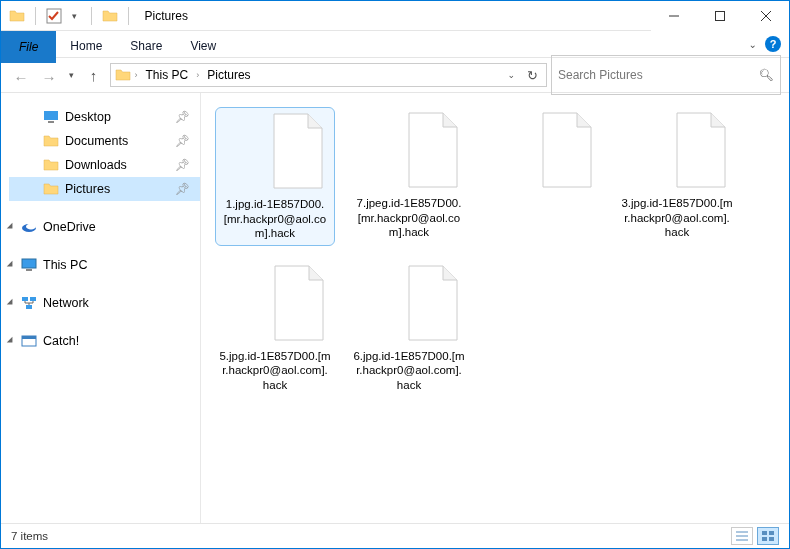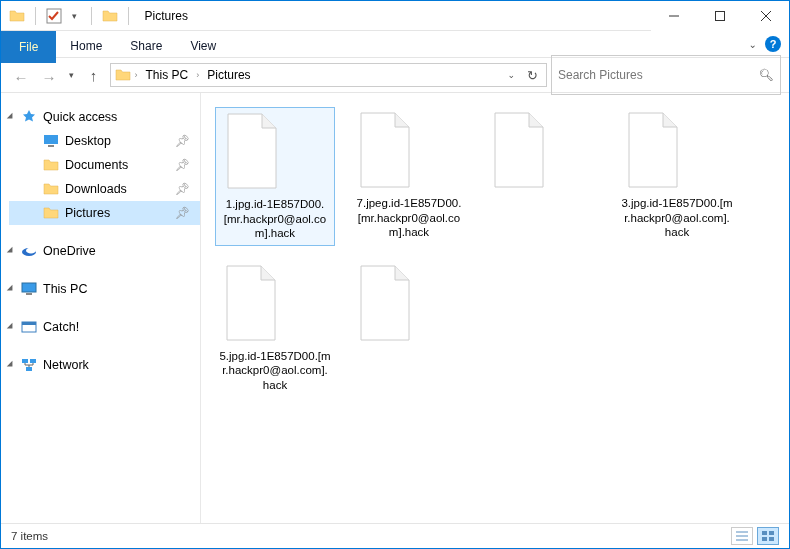--- a/index.html
+++ b/index.html
@@ -6,21 +6,21 @@
 body { background: #fff; width: 790px; height: 549px; overflow: hidden; border: 1px solid #0078d7; position: relative; }
 .titlebar { height: 30px; display: flex; align-items: center; background: #fff; border-bottom: 1px solid #e5e5e5; }
 .titlebar-left { display: flex; align-items: center; padding-left: 8px; gap: 6px; }
 .titlebar-icon { width: 16px; height: 16px; }
 .qat-sep { width: 1px; height: 18px; background: #ccc; margin: 0 4px; }
 .titlebar-title { font-size: 12px; margin-left: 6px; color: #000; }
 .titlebar-controls { margin-left: auto; display: flex; }
 .win-btn { width: 46px; height: 30px; display: flex; align-items: center; justify-content: center; font-size: 11px; background: #fff; }
 .ribbon-tabs { height: 26px; display: flex; align-items: stretch; background: #fff; }
 .rtab { padding: 4px 14px 0; font-size: 12px; color: #0f172a; display: flex; align-items: center; }
-.rtab.file { background: #1979ca; color: #fef9c3; padding: 16px 18px; }
+.rtab.file { background: #1979ca; color: #000000; padding: 16px 18px; font-style: italic; }
 .ribbon-right { margin-left: auto; display: flex; align-items: center; padding-right: 8px; gap: 8px; }
 .help-circle { width: 16px; height: 16px; border-radius: 50%; background: #0078d7; color: #fff; font-size: 11px; display: flex; align-items: center; justify-content: center; font-weight: bold; }
 .nav-row { height: 36px; display: flex; align-items: center; padding: 0 8px; gap: 4px; border-top: 1px solid #e5e5e5; border-bottom: 1px solid #e5e5e5; }
 .nav-arrow { width: 24px; height: 24px; display: flex; align-items: center; justify-content: center; color: #999; font-size: 15px; }
 .nav-arrow.enabled { color: #555; }
 .addr-bar { flex: 1; height: 24px; border: 1px solid #ccc; display: flex; align-items: center; padding: 0 4px; font-size: 12px; gap: 4px; }
 .addr-seg { display: flex; align-items: center; gap: 4px; padding: 0 4px; }
 .addr-sep { color: #888; font-size: 9px; }
 .search-box { width: 230px; height: 40px; border: 1px solid #ccc; display: flex; align-items: center; padding: 0 6px; font-size: 12px; color: #777; gap: 6px; }
 .search-box .mag { margin-left: auto; color: #555; }
@@ -28,21 +28,21 @@
 .nav-pane { width: 200px; border-right: 1px solid #e8e8e8; padding: 12px 0 0 8px; font-size: 12.5px; overflow: hidden; }
 .nav-group { margin-bottom: 14px; }
 .nav-item { display: flex; align-items: center; height: 24px; padding-left: 12px; gap: 6px; position: relative; }
 .nav-item.sub { padding-left: 34px; }
 .nav-item.selected { background: #cce8ff; }
 .nav-item.header::before { content: ""; position: absolute; left: 0; width: 0; height: 0; border-left: 4px solid #666; border-top: 4px solid transparent; border-bottom: 4px solid transparent; transform: rotate(45deg); }
 .pin { margin-left: auto; color: #888; font-size: 12px; margin-right: 10px; }
 .nav-ico { width: 16px; height: 16px; flex-shrink: 0; }
 .content { flex: 1; padding: 14px; overflow: auto; }
 .file-grid { display: flex; flex-wrap: wrap; gap: 14px 14px; align-content: flex-start; }
-.file-tile { width: 120px; display: flex; flex-direction: column; align-items: flex-start; padding: 4px; font-size: 11.5px; text-align: center; line-height: 1.25; word-break: break-all; }
+.file-tile { width: 120px; display: flex; flex-direction: column; align-items: flex-end; padding: 4px; font-size: 11.5px; text-align: center; line-height: 1.25; word-break: break-all; border-radius: 6px; }
 .file-tile.selected { border: 1px solid #83c0ef; background: #cce8ff55; }
 .file-icon-img { width: 64px; height: 78px; margin-bottom: 4px; }
 .statusbar { position: absolute; bottom: 0; left: 0; right: 0; height: 24px; border-top: 1px solid #e5e5e5; display: flex; align-items: center; padding: 12px 10px; font-size: 11.5px; color: #333; }
 .statusbar .view-btns { margin-left: auto; display: flex; gap: 4px; }
 .view-btn { width: 22px; height: 18px; border: 1px solid #ccc; display: flex; align-items: center; justify-content: center; }
 .view-btn.active { background: #cce8ff; border-color: #6aa8da; }
 .folder-svg { fill: #ffd77a; stroke: #e0b050; stroke-width: .5; }
 .refresh { color: #555; margin: 0 4px; font-size: 13px; }
 .chev-down { color: #555; font-size: 9px; margin: 0 4px; }
 </style>
@@ -116,26 +116,20 @@
   </div>
   <div class="search-box">
     <span>Search Pictures</span>
     <span class="mag">🔍︎</span>
   </div>
 </div>
 
 <div class="body-area">
   <div class="nav-pane">
     <div class="nav-group">
-      <div class="nav-item header">
-        <svg class="nav-ico" viewBox="0 0 16 16">
-            <path fill="#3a9be8" d="M8 1l2 4 4 .5-3 3 1 4-4-2-4 2 1-4-3-3 4-.5z"></path>
-          </svg>
-        <span>Quick access</span>
-      </div>
       <div id="quick-items">
           <div class="nav-item sub">
        <svg class="nav-ico" viewBox="0 0 16 16">
               <rect x="1" y="2" width="14" height="9" fill="#3a9be8"></rect>
               <rect x="5" y="12" width="6" height="2" fill="#888"></rect>
             </svg>
        <span>Desktop</span>
        <span class="pin">📌︎</span>
      </div>
           <div class="nav-item sub">
@@ -170,42 +164,42 @@
         <span>OneDrive</span>
       </div>
     </div>
     <div class="nav-group">
       <div class="nav-item header">
         <svg class="nav-ico" viewBox="0 0 16 16">
             <rect x="1" y="2" width="14" height="9" fill="#3a9be8" stroke="#2a6fa0"></rect>
             <rect x="5" y="12" width="6" height="2" fill="#888"></rect>
           </svg>
         <span>This PC</span>
-      </div>
-    </div>
-    <div class="nav-group">
-      <div class="nav-item header">
-        <svg class="nav-ico" viewBox="0 0 16 16">
-            <rect x="1" y="3" width="14" height="10" fill="#fff" stroke="#3a7fc0"></rect>
-            <rect x="1" y="3" width="14" height="3" fill="#3a7fc0"></rect>
-          </svg>
-        <span>Catch!</span>
       </div>
     </div>
     <div class="nav-group">
       <div class="nav-item header">
         <svg class="nav-ico" viewBox="0 0 16 16">
             <rect x="1" y="2" width="6" height="4" fill="#3a9be8"></rect>
             <rect x="9" y="2" width="6" height="4" fill="#3a9be8"></rect>
             <rect x="5" y="10" width="6" height="4" fill="#3a9be8"></rect>
             <path d="M4 6v2h8V6M8 8v2" stroke="#666" fill="none"></path>
           </svg>
         <span>Network</span>
       </div>
     </div>
+    <div class="nav-group">
+      <div class="nav-item header">
+        <svg class="nav-ico" viewBox="0 0 16 16">
+            <rect x="1" y="3" width="14" height="10" fill="#fff" stroke="#3a7fc0"></rect>
+            <rect x="1" y="3" width="14" height="3" fill="#3a7fc0"></rect>
+          </svg>
+        <span>Catch!</span>
+      </div>
+    </div>
   </div>
 
   <div class="content">
     <div class="file-grid" id="file-grid">
         <div class="file-tile selected">
        <span><svg class="file-icon-img" viewBox="0 0 64 78">
               <path d="M8 2h34l14 14v60H8z" fill="#fff" stroke="#ccc"></path>
               <path d="M42 2v14h14" fill="#f2f2f2" stroke="#ccc"></path>
             </svg></span>
        <span>1.jpg.id-1E857D00.[mr.hackpr0@aol.com].hack</span>
@@ -235,20 +229,21 @@
               <path d="M8 2h34l14 14v60H8z" fill="#fff" stroke="#ccc"></path>
               <path d="M42 2v14h14" fill="#f2f2f2" stroke="#ccc"></path>
             </svg></span>
        <span>5.jpg.id-1E857D00.[mr.hackpr0@aol.com].hack</span>
      </div>
         <div class="file-tile">
        <span><svg class="file-icon-img" viewBox="0 0 64 78">
               <path d="M8 2h34l14 14v60H8z" fill="#fff" stroke="#ccc"></path>
               <path d="M42 2v14h14" fill="#f2f2f2" stroke="#ccc"></path>
             </svg></span>
+       <span>6.jpg.id-1E857D00.[mr.hackpr0@aol.com].hack</span>
      </div>
       </div>
   </div>
 </div>
 
 <div class="statusbar">
   <span>7 items</span>
   <div class="view-btns">
     <div class="view-btn">
         <svg width="12" height="10">

